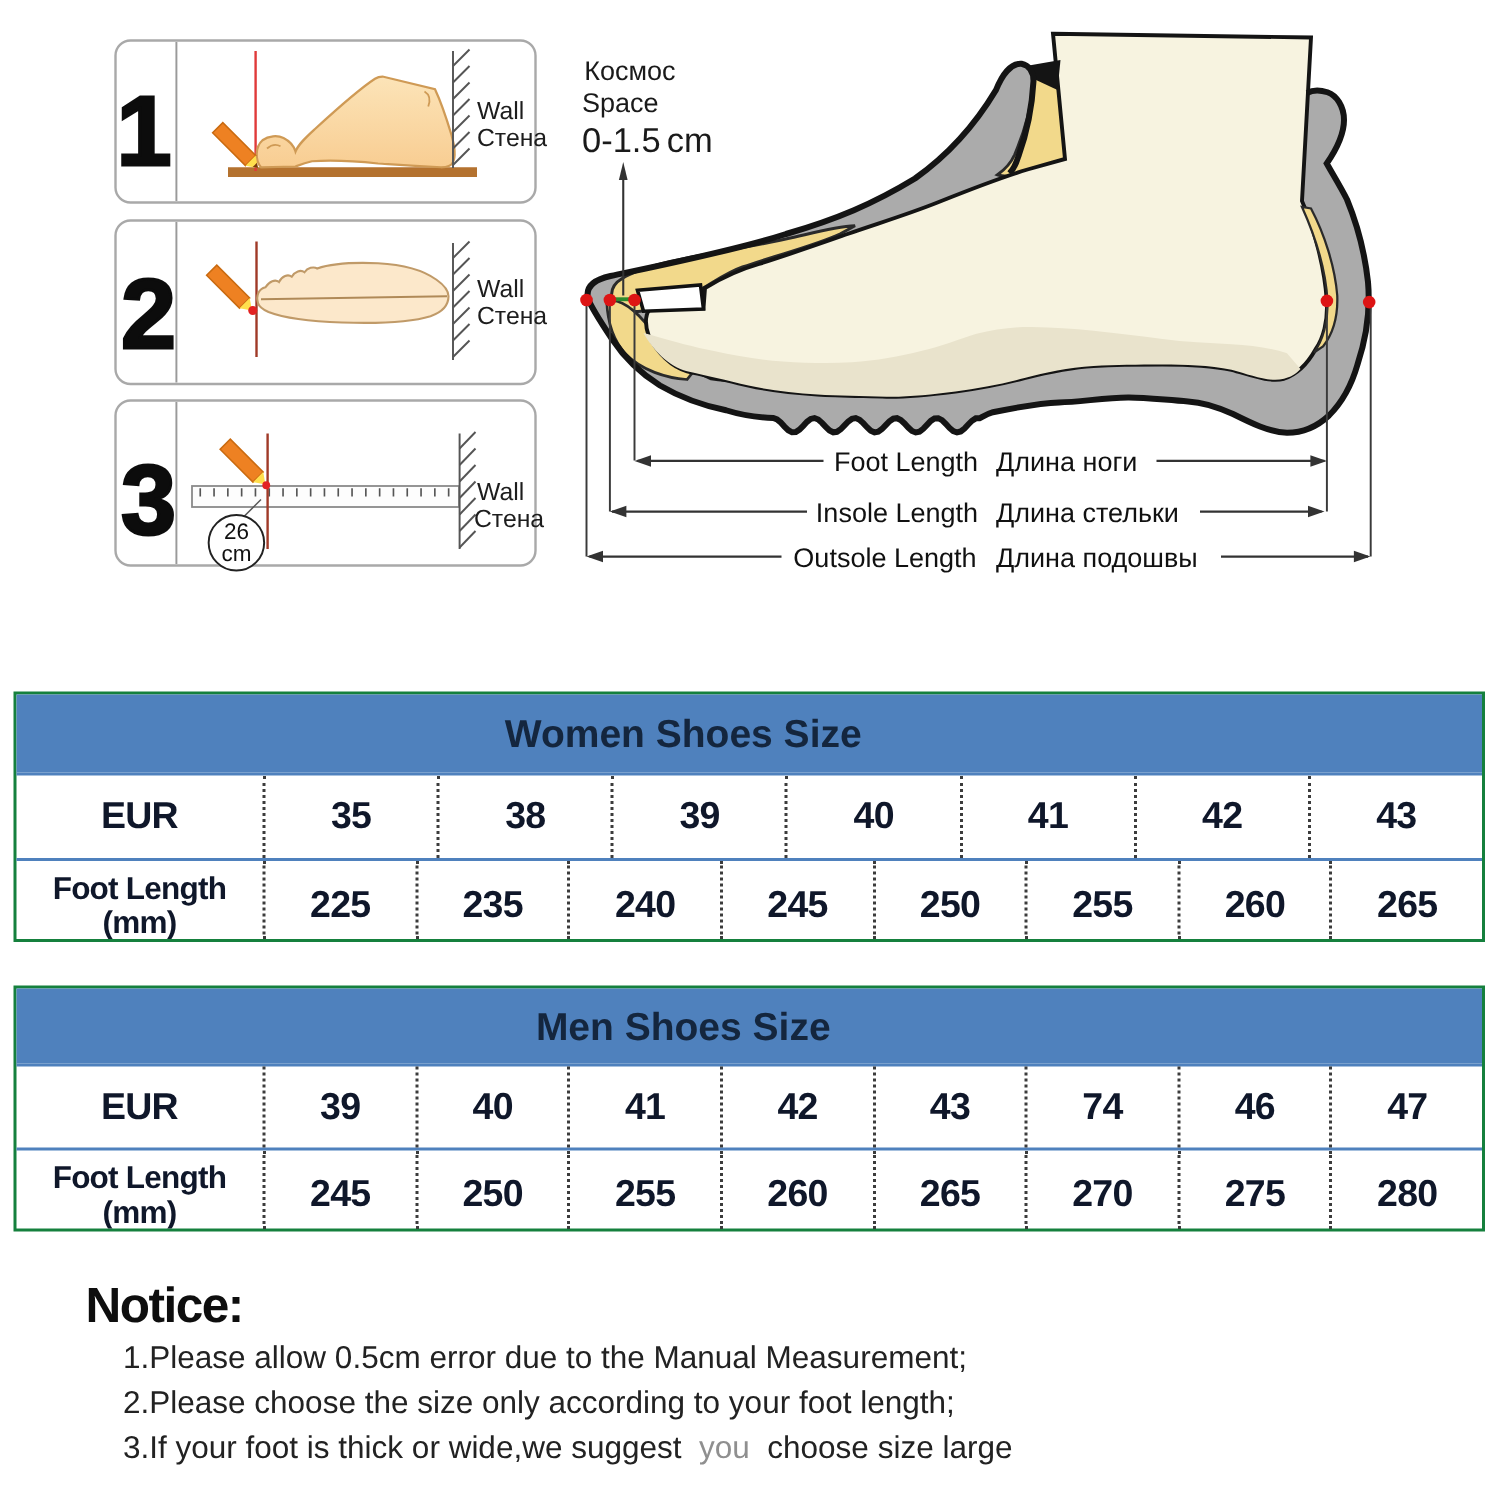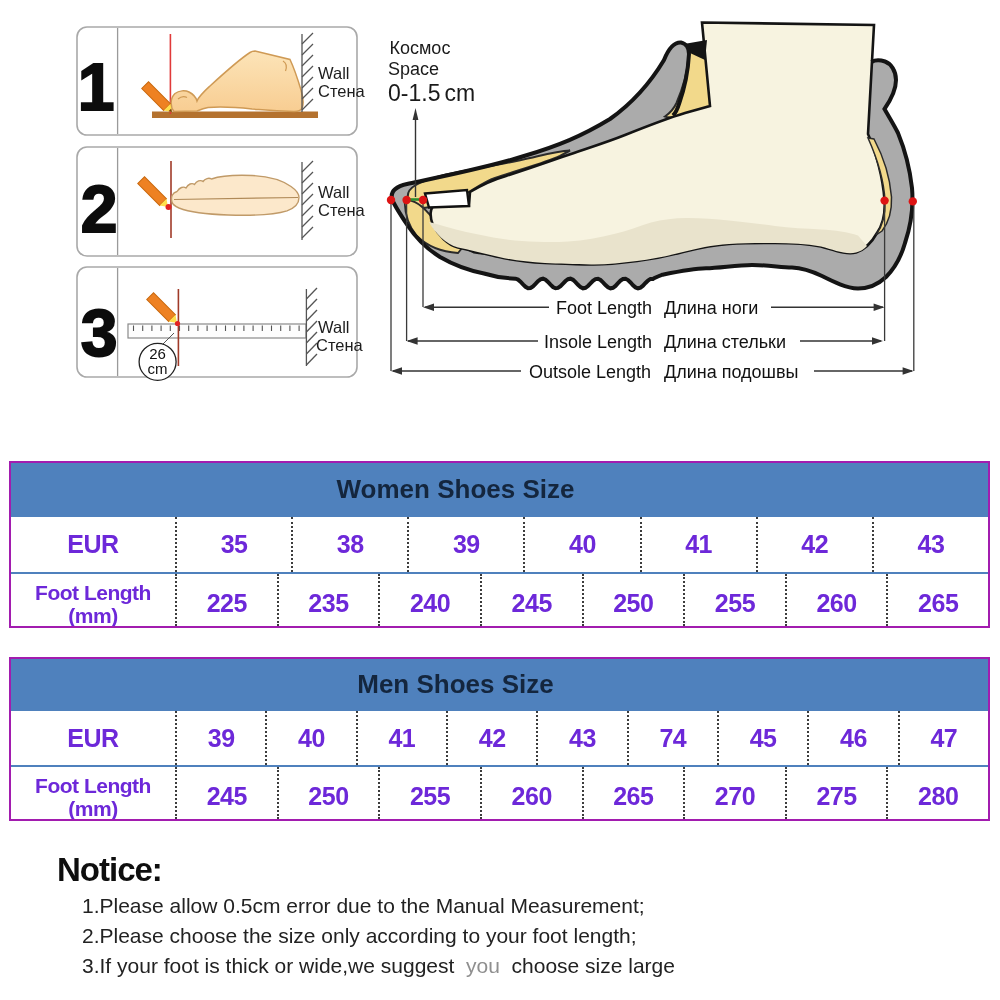--- a/index.html
+++ b/index.html
@@ -1,25 +1,25 @@
 <!DOCTYPE html>
 <html><head>
 <meta charset="utf-8">
 <style>
   html,body{margin:0;padding:0;}
   body{width:1000px;height:1000px;position:relative;background:#fff;
        font-family:"Liberation Sans",sans-serif;overflow:hidden;}
   .abs{position:absolute;}
   
-  .tbl{position:absolute;left:9px;width:977px;border:2px solid #a21caf;background:#fff;}
+  .tbl{position:absolute;left:9px;width:977px;border:2px solid #15803d;background:#fff;}
   .thead{background:#4f81bd;display:flex;align-items:center;justify-content:center;
          font-weight:bold;font-size:26px;color:#14263e;}
   .trow{display:flex;border-top:2px solid #4f81bd;}
   .tc{display:flex;align-items:center;justify-content:center;
-      font-weight:bold;font-size:25px;color:#6d28d9;letter-spacing:-0.5px;}
+      font-weight:bold;font-size:25px;color:#0f172a;letter-spacing:-0.5px;}
   .lbl{width:164px;flex:none;flex-direction:column;line-height:23px;}
   .dc{flex:1;border-left:2px dotted #3c3c3c;}
   .fl{font-size:21px;padding-top:7px;overflow:hidden;}
   .r2 .dc{padding-top:7px;}
   .notice-h{position:absolute;left:57px;top:851px;font-size:33px;font-weight:bold;
             color:#0e0e0e;letter-spacing:-1px;}
   .nline{position:absolute;left:82px;font-size:21px;color:#222;}
 </style>
 </head>
 <body>
@@ -316,21 +316,20 @@
 <div class="tbl" style="top:657px;">
   <div class="thead" style="height:50px;padding-right:88px;">Men Shoes Size</div>
   <div class="trow" style="height:54px;">
     <div class="tc lbl">EUR</div>
     <div class="tc dc">39</div>
       <div class="tc dc">40</div>
       <div class="tc dc">41</div>
     <div class="tc dc">42</div>
       <div class="tc dc">43</div>
       <div class="tc dc">74</div>
-    <div class="tc dc">45</div>
       <div class="tc dc">46</div>
       <div class="tc dc">47</div>
   </div>
   <div class="trow r2" style="height:52px;">
     <div class="tc lbl fl">
         <span>Foot Length</span>
         <span>(mm)</span>
       </div>
     <div class="tc dc">245</div>
       <div class="tc dc">250</div>

